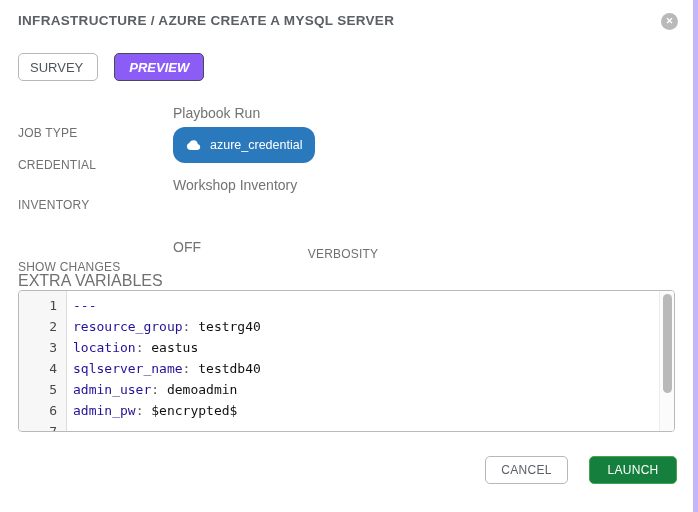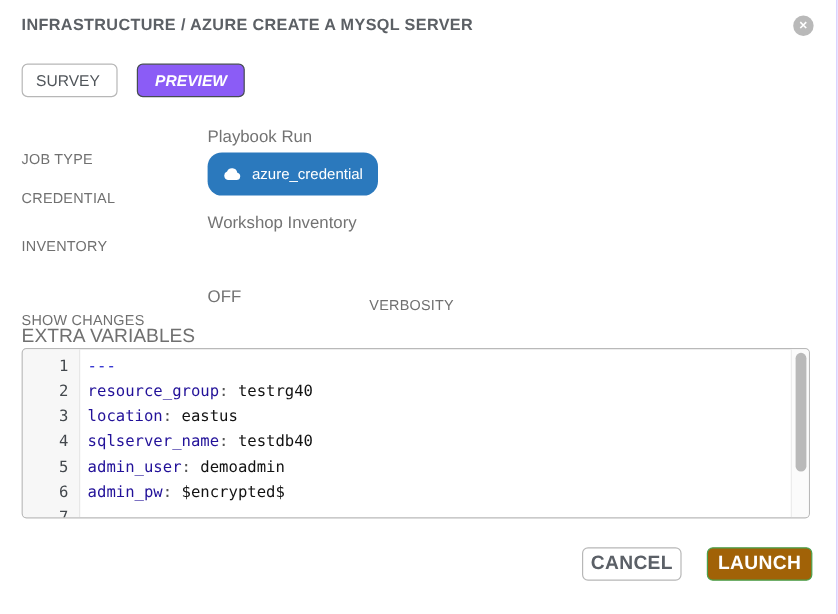--- a/index.html
+++ b/index.html
@@ -1,20 +1,20 @@
 <!DOCTYPE html>
 <html><head>
 <meta charset="utf-8">
 <style>
   html, body { margin: 0; padding: 0; background: #fff; }
   .dialog {
     position: relative;
     width: 698px; height: 512px;
     background: #ffffff;
-    border-right: 1px solid #c4b5fd;
+    border-right: 5px solid #c4b5fd;
     box-sizing: border-box;
     font-family: "Liberation Sans", sans-serif;
     overflow: hidden;
   }
   .title {
     position: absolute; left: 18px; top: 13px;
     font-size: 13.5px; font-weight: bold; color: #5c6065;
     letter-spacing: 0.3px;
   }
   .close-btn {
@@ -78,28 +78,28 @@
     position: absolute; right: 0; top: 0; bottom: 0; width: 14px;
     background: #fbfbfb; border-left: 1px solid #ececec;
   }
   .scroll-thumb {
     position: absolute; right: 2px; top: 3px; width: 9px; height: 99px;
     background: #b9b9b9; border-radius: 5px; cursor: grab;
   }
 
   .btn {
     position: absolute; top: 456px; height: 28px;
-    border-radius: 5px; font-size: 16px; font-weight: bold;
+    border-radius: 5px; font-size: 12px; font-weight: normal;
     letter-spacing: 0.3px; cursor: pointer;
     font-family: "Liberation Sans", sans-serif;
     display: inline-flex; align-items: center; justify-content: center;
     box-sizing: border-box;
   }
   .btn-cancel { left: 485px; width: 83px; background: #ffffff; border: 1px solid #b7b7b7; color: #5b6067; }
-  .btn-launch { left: 589px; width: 88px; background: #a16207; border: 1px solid #4aa24e; color: #ffffff; }
+  .btn-launch { left: 589px; width: 88px; background: #15803d; border: 1px solid #4aa24e; color: #ffffff; }
 </style>
 </head>
 <body>
 
 <div class="dialog">
 
   <div class="title">INFRASTRUCTURE / AZURE CREATE A MYSQL SERVER</div>
 
   <div class="close-btn">
     <span>✕</span>

